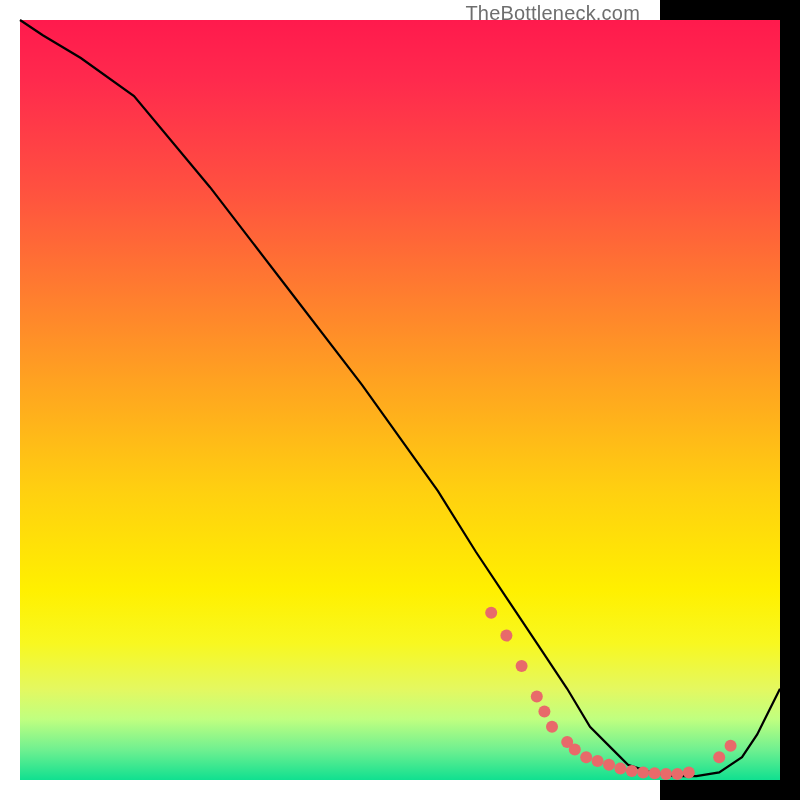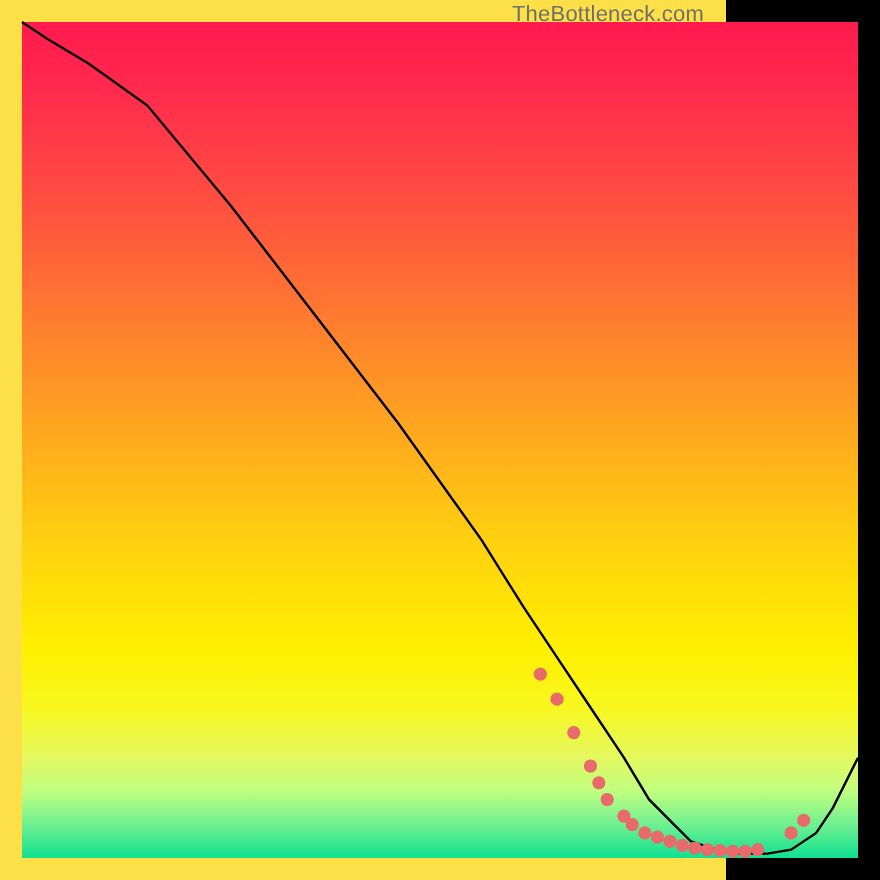--- a/index.html
+++ b/index.html
@@ -7,21 +7,21 @@
     padding: 0;
     width: 800px;
     height: 800px;
     background: #000;
     overflow: hidden;
   }
   .container {
     position: relative;
     width: 660px;
     height: 800px;
-    background: #fde047;
+    background: #ffffff;
   }
   .plot-area {
     position: absolute;
     left: 20px;
     top: 20px;
     width: 760px;
     height: 760px;
     background: linear-gradient(to bottom,
       #ff1a4d 0%,
       #ff2a4d 8%,

